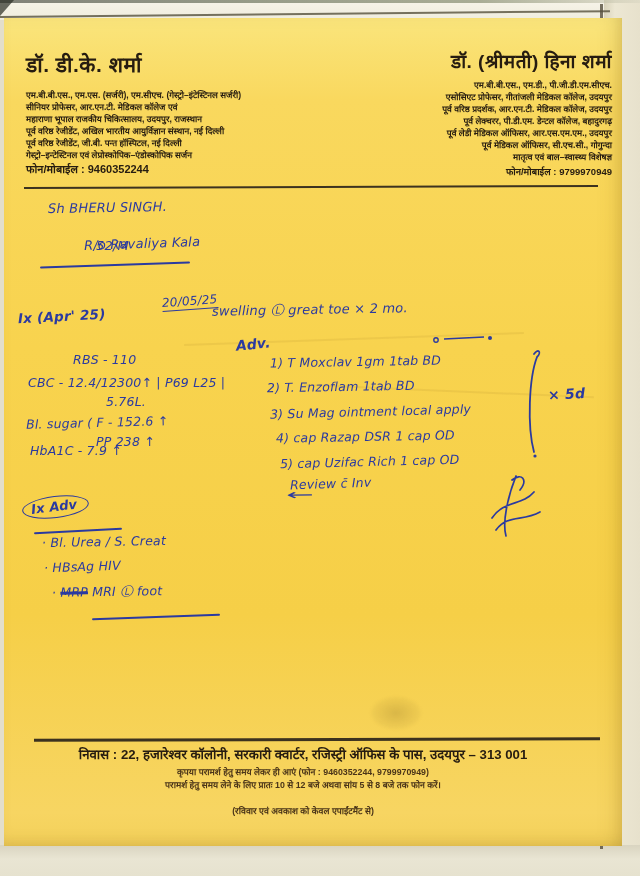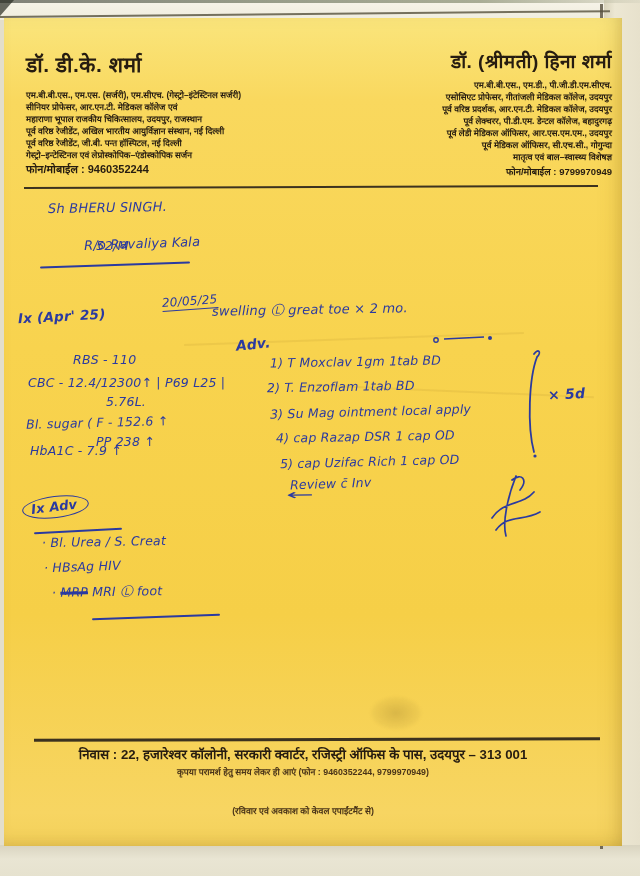--- a/index.html
+++ b/index.html
@@ -114,19 +114,20 @@
     <div class="hw" style="left:38px;top:516px;transform:rotate(-1deg);">· <span>Bl. Urea / S. Creat</span></div>
     <div class="hw" style="left:40px;top:541px;transform:rotate(-2deg);">· <span>HBsAg  HIV</span></div>
     <div class="hw" style="left:48px;top:566px;transform:rotate(-1deg);">·
       <span style="text-decoration:line-through;text-decoration-thickness:3px;">MRP</span>
       <span>MRI Ⓛ foot</span></div>
     <div class="hw-ul" style="left:88px;top:598px;width:128px;transform:rotate(-2deg);"></div>
 
     <div class="rule" style="left:30px;top:720px;width:566px;height:2.6px;transform:rotate(-0.15deg);"></div>
     <div class="print dev footer-line" style="top:727px;font-size:13.2px;">निवास : 22, हजारेश्वर कॉलोनी, सरकारी क्वार्टर, रजिस्ट्री ऑफिस के पास, उदयपुर – 313 001</div>
     <div class="print dev footer-line" style="top:748px;font-size:8.8px;color:#4a3418;">कृपया परामर्श हेतु समय लेकर ही आएं (फोन : 9460352244, 9799970949)</div>
+    <div class="print dev footer-line" style="top:761px;font-size:8.8px;color:#4a3418;">परामर्श हेतु समय लेने के लिए प्रातः 10 से 12 बजे अथवा सांय 5 से 8 बजे तक फोन करें।</div>
     <div class="print dev footer-line" style="top:787px;font-size:8.8px;color:#4a3418;">(रविवार एवं अवकाश को केवल एपाईंटमैंट से)</div>
   </div>
 
   <div class="scan-topline"></div>
   <div class="scan-topedge"></div>
   <div class="corner-dark"></div>
 </div>
 
 </body></html>

